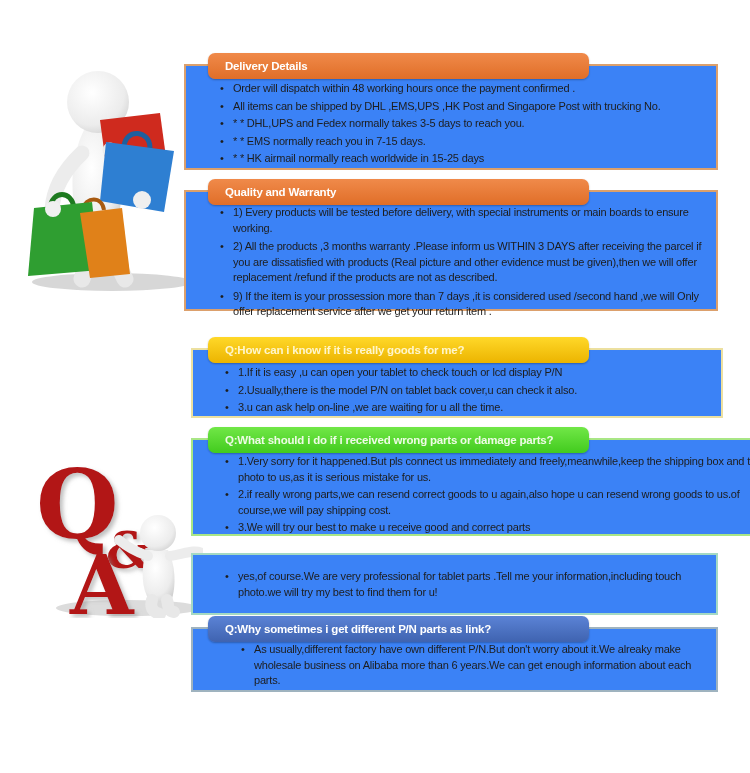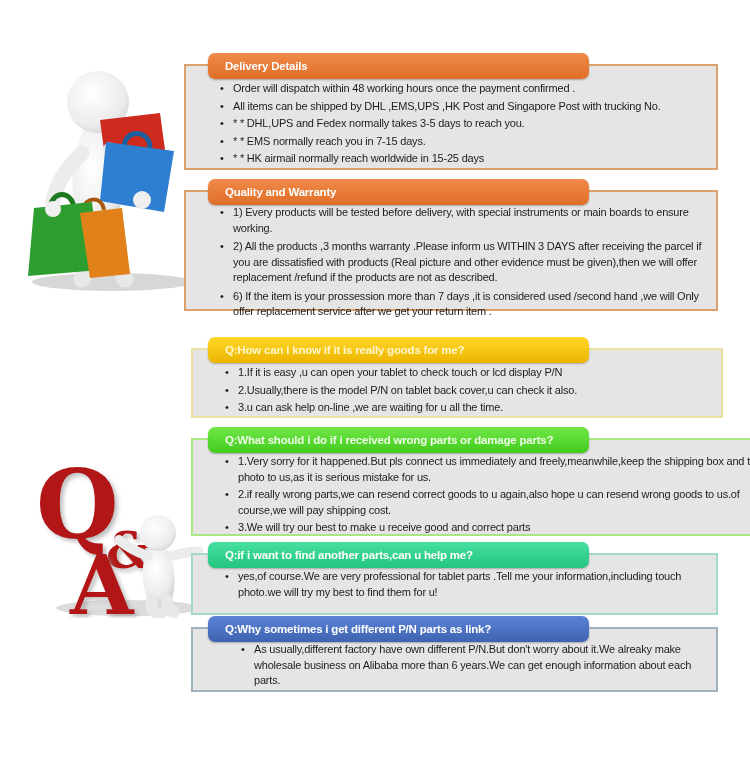--- a/index.html
+++ b/index.html
@@ -1,20 +1,20 @@
 <!DOCTYPE html>
 <html><head>
 <meta charset="utf-8">
 <style>
   html,body{margin:0;padding:0;}
   body{width:750px;height:773px;background:#ffffff;font-family:"Liberation Sans",sans-serif;}
   .page{position:relative;width:750px;height:773px;background:#ffffff;overflow:hidden;}
 
   
-  .panel{position:absolute;background:#e5e5e5;border:2px solid #c4b5fd;box-sizing:border-box;}
+  .panel{position:absolute;background:#3b82f6;border:2px solid #c4b5fd;box-sizing:border-box;}
   .hdr{position:absolute;top:-13px;height:26px;line-height:26px;width:381px;box-sizing:border-box;
        border-radius:7px;padding-left:17px;font-weight:bold;font-size:11.5px;letter-spacing:-0.2px;
        color:#ffffff;box-shadow:0 1px 2px rgba(0,0,0,0.28);white-space:nowrap;overflow:hidden;}
   .body{box-sizing:border-box;}
   .item{position:relative;padding-left:13px;font-size:11px;font-weight:normal;letter-spacing:-0.2px;
         line-height:15.5px;color:#1d1d1d;margin-bottom:2px;}
   .item::before{content:"\2022";position:absolute;left:0;top:0;color:#1d1d1d;}
 
   
   .s1{left:184px;top:64px;width:534px;height:106px;border-color:#dca06c;}
@@ -112,21 +112,21 @@
       <div class="item">* * EMS normally reach you in 7-15 days.</div>
       <div class="item">* * HK airmail normally reach worldwide in 15-25 days</div>
     </div>
   </section>
 
   <section class="panel s2">
     <div class="hdr">Quality and Warranty</div>
     <div class="body">
       <div class="item">1) Every products will be tested before delivery, with special instruments or main boards to ensure working.</div>
       <div class="item">2) All the products ,3 months warranty .Please inform us WITHIN 3 DAYS after receiving the parcel if you are dissatisfied with products (Real picture and other evidence must be given),then we will offer replacement /refund if the products are not as described.</div>
-      <div class="item">6) If the item is your prossession more than 7 days ,it is considered used /second hand ,we will Only offer replacement service after we get your return item .</div>
+      <div class="item">9) If the item is your prossession more than 7 days ,it is considered used /second hand ,we will Only offer replacement service after we get your return item .</div>
     </div>
   </section>
 
   <section class="panel s3">
     <div class="hdr">Q:How can i know if it is really goods for me?</div>
     <div class="body">
       <div class="item">1.If it is easy ,u can open your tablet to check touch or lcd display P/N</div>
       <div class="item">2.Usually,there is the model P/N on tablet back cover,u can check it also.</div>
       <div class="item">3.u can ask help on-line ,we are waiting  for u all the time.</div>
     </div>
@@ -135,21 +135,20 @@
   <section class="panel s4">
     <div class="hdr">Q:What should i do if i received wrong parts or damage parts?</div>
     <div class="body">
       <div class="item">1.Very sorry for it happened.But pls connect us immediately and freely,meanwhile,keep the shipping box and take photo to us,as it is serious mistake for us.</div>
       <div class="item">2.if really wrong parts,we can resend correct goods to u again,also hope u can resend wrong goods to us.of course,we will pay shipping cost.</div>
       <div class="item">3.We will try our best to make u receive good and correct parts</div>
     </div>
   </section>
 
   <section class="panel s5">
-    <div class="hdr">Q:if i want to find another parts,can u help me?</div>
     <div class="body">
       <div class="item">yes,of course.We are very professional for tablet parts .Tell me your information,including touch photo.we will try my best to find them for u!</div>
     </div>
   </section>
 
   <section class="panel s6">
     <div class="hdr">Q:Why sometimes i get different P/N parts as link?</div>
     <div class="body">
       <div class="item">As usually,different factory have own different P/N.But don't worry about it.We alreaky make wholesale business on Alibaba more than 6 years.We can get enough information about each parts.</div>
     </div>

